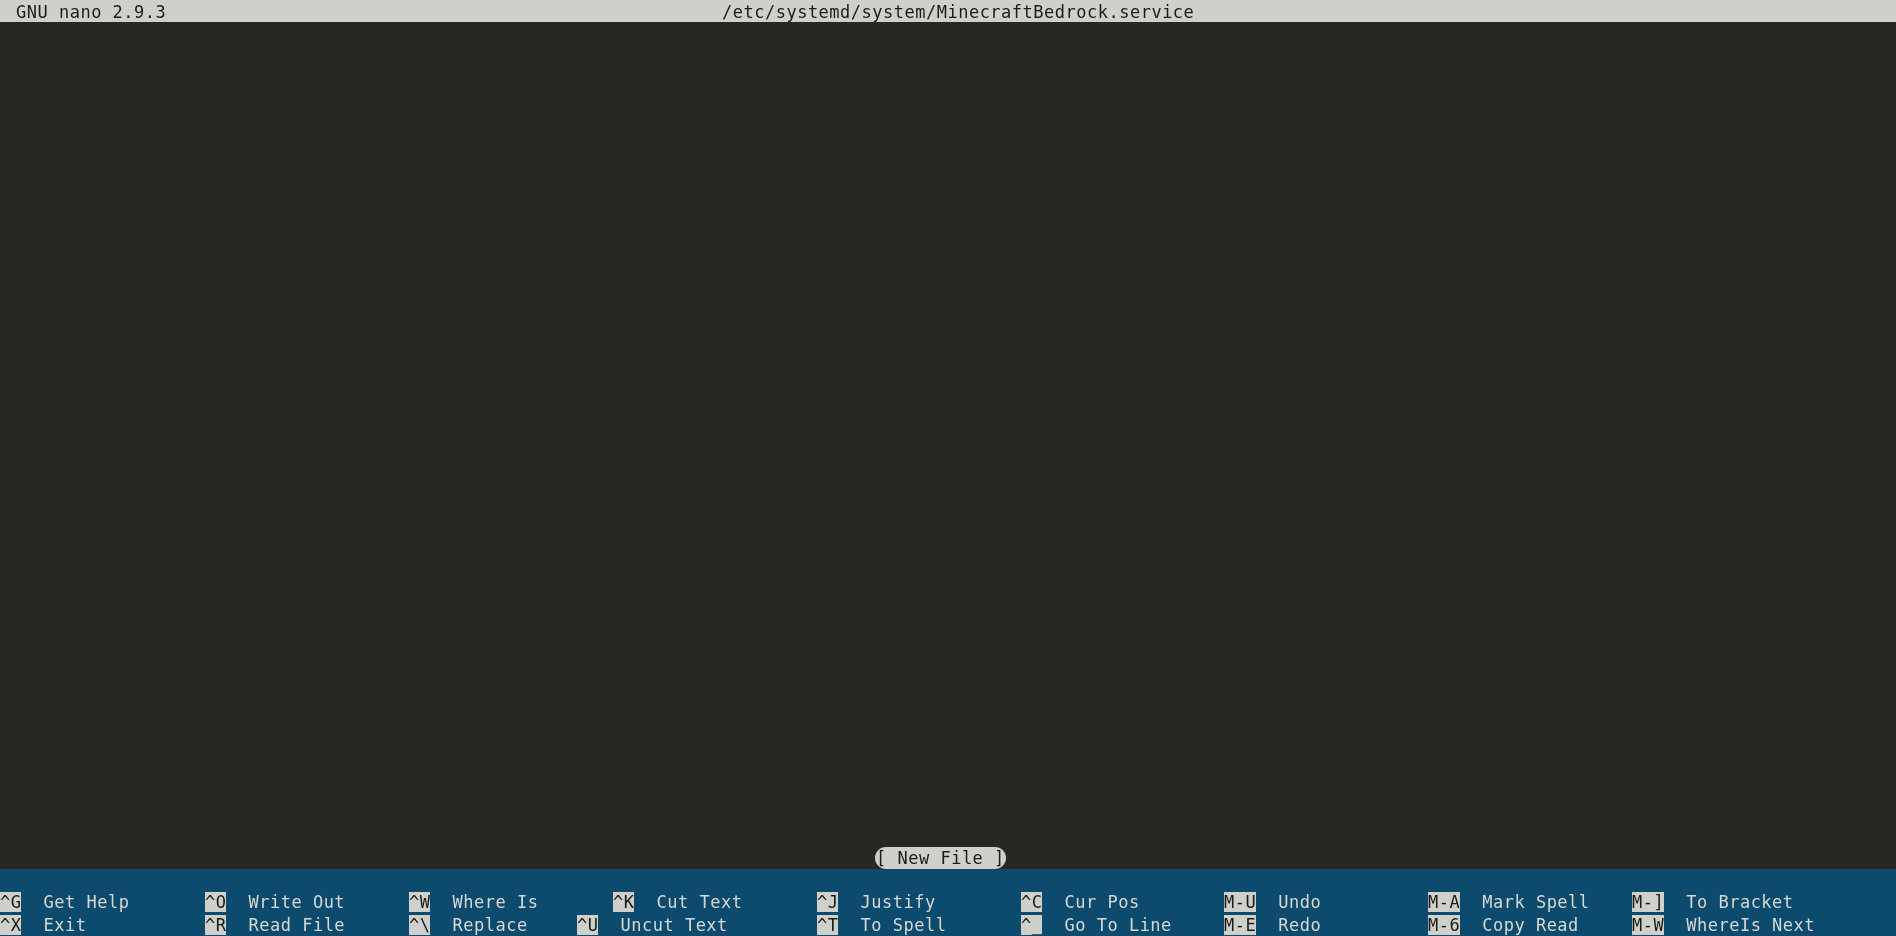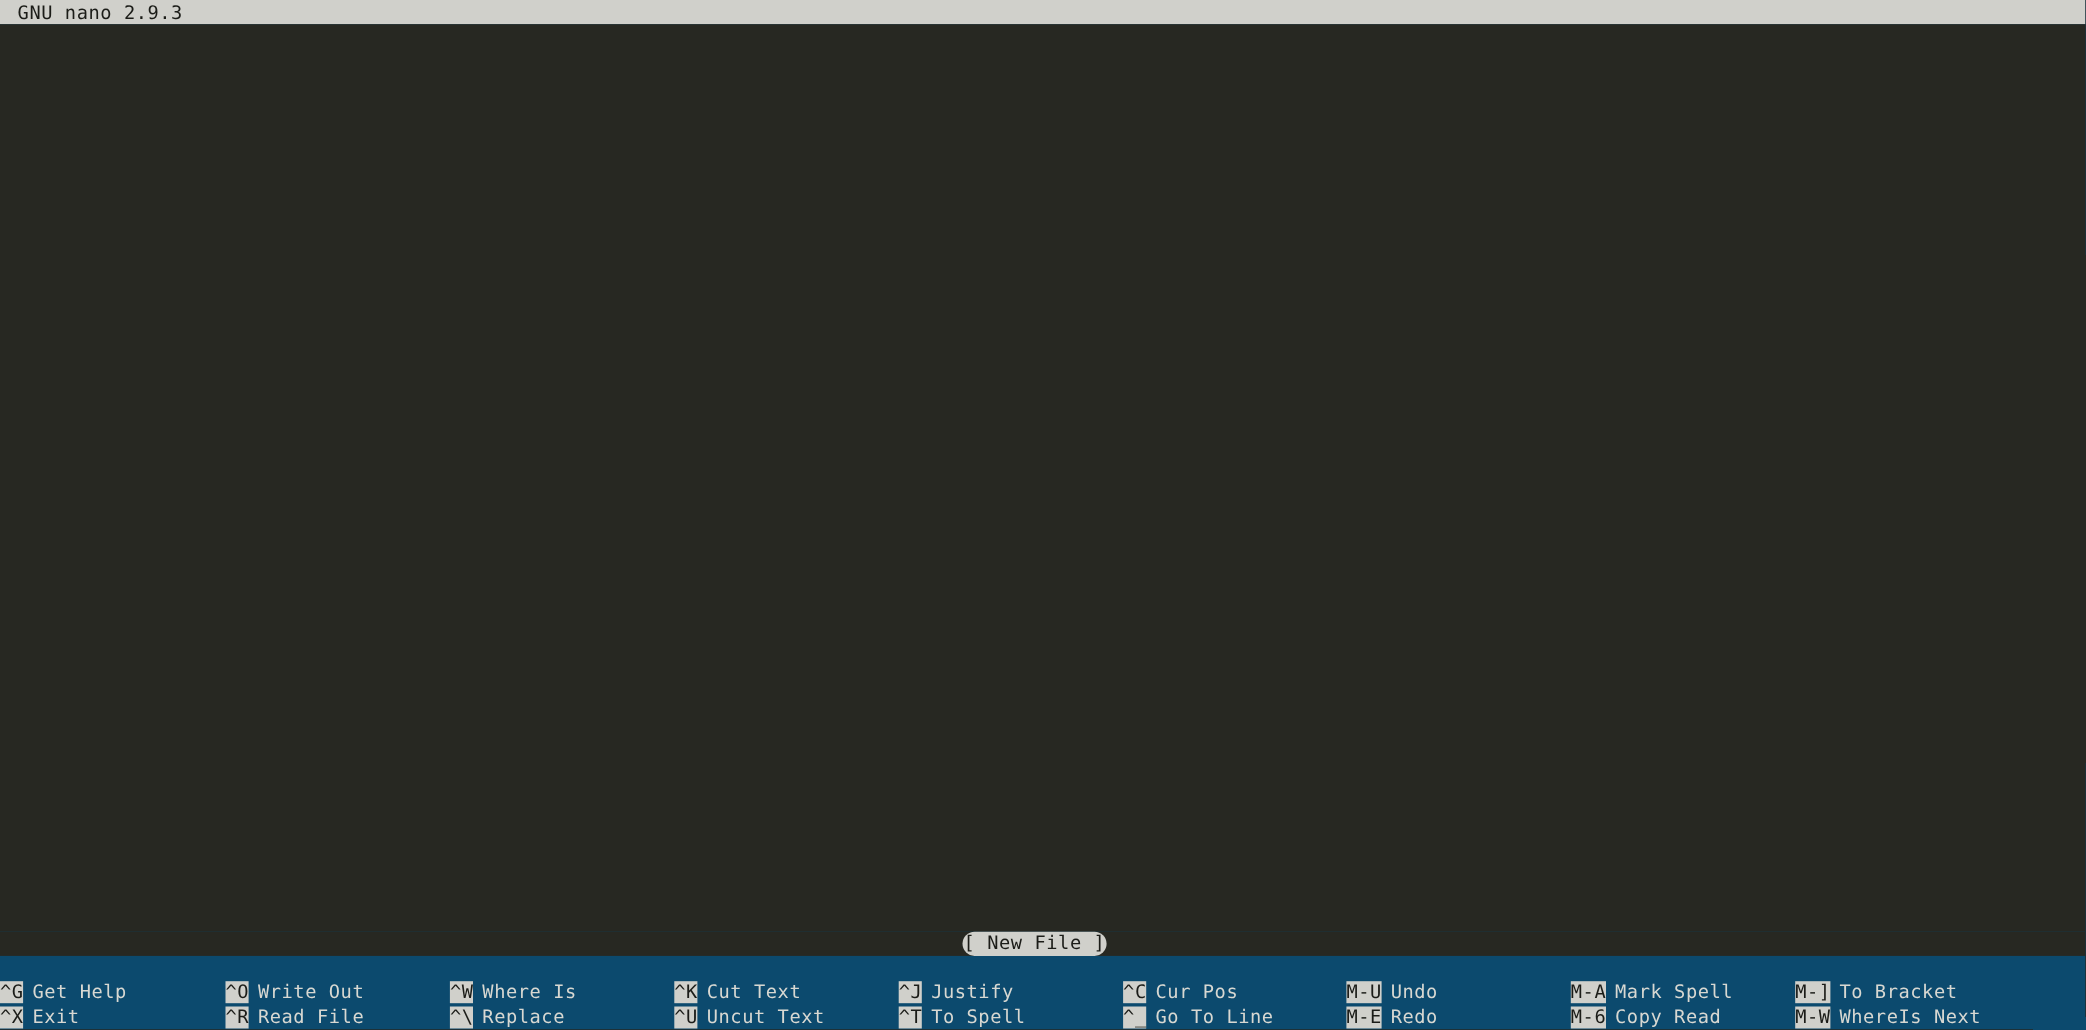--- a/index.html
+++ b/index.html
@@ -100,30 +100,31 @@
     white-space: pre;
   }
   .sc-key {
     background: #d0d0cb;
     color: #1b1c18;
     letter-spacing: 0.5px;
   }
   .sc-label {
     color: #d8d8d2;
     letter-spacing: 0.5px;
-    padding-left: 8px;
+    padding-left: 22px;
   }
 </style>
 </head>
 <body>
 
 <div id="screen">
 
   <div id="titlebar">
     <span class="tb-version">GNU nano 2.9.3</span>
+    <span class="tb-filename">/etc/systemd/system/MinecraftBedrock.service</span>
   </div>
 
   <div id="editarea"></div>
 
   <div id="statusline">
     <span id="statusmsg">[ New File ]</span>
   </div>
 
   <div id="shortcuts">
     <div class="sc-row" id="sc-row-1">
@@ -134,21 +135,21 @@
         <span class="sc-item" style="left: 817px; text-align: right;"><span class="sc-key">^J</span><span class="sc-label">Justify</span></span>
         <span class="sc-item" style="left: 1021px;"><span class="sc-key">^C</span><span class="sc-label">Cur Pos</span></span>
         <span class="sc-item" style="left: 1224px;"><span class="sc-key">M-U</span><span class="sc-label">Undo</span></span>
         <span class="sc-item" style="left: 1428px;"><span class="sc-key">M-A</span><span class="sc-label">Mark Spell</span></span>
         <span class="sc-item" style="left: 1632px;"><span class="sc-key">M-]</span><span class="sc-label">To Bracket</span></span>
       </div>
     <div class="sc-row" id="sc-row-2">
         <span class="sc-item" style="left: 0px;"><span class="sc-key">^X</span><span class="sc-label">Exit</span></span>
         <span class="sc-item" style="left: 205px;"><span class="sc-key">^R</span><span class="sc-label">Read File</span></span>
         <span class="sc-item" style="left: 409px;"><span class="sc-key">^\</span><span class="sc-label">Replace</span></span>
-        <span class="sc-item" style="left: 613px;"><span class="sc-key">^U</span><span class="sc-label">Uncut Text</span></span>
+        <span class="sc-item" style="left: 577px;"><span class="sc-key">^U</span><span class="sc-label">Uncut Text</span></span>
         <span class="sc-item" style="left: 817px;"><span class="sc-key">^T</span><span class="sc-label">To Spell</span></span>
         <span class="sc-item" style="left: 1021px;"><span class="sc-key">^_</span><span class="sc-label">Go To Line</span></span>
         <span class="sc-item" style="left: 1224px;"><span class="sc-key">M-E</span><span class="sc-label">Redo</span></span>
         <span class="sc-item" style="left: 1428px;"><span class="sc-key">M-6</span><span class="sc-label">Copy Read</span></span>
         <span class="sc-item" style="left: 1632px;"><span class="sc-key">M-W</span><span class="sc-label">WhereIs Next</span></span>
       </div>
   </div>
 
 </div>
 

